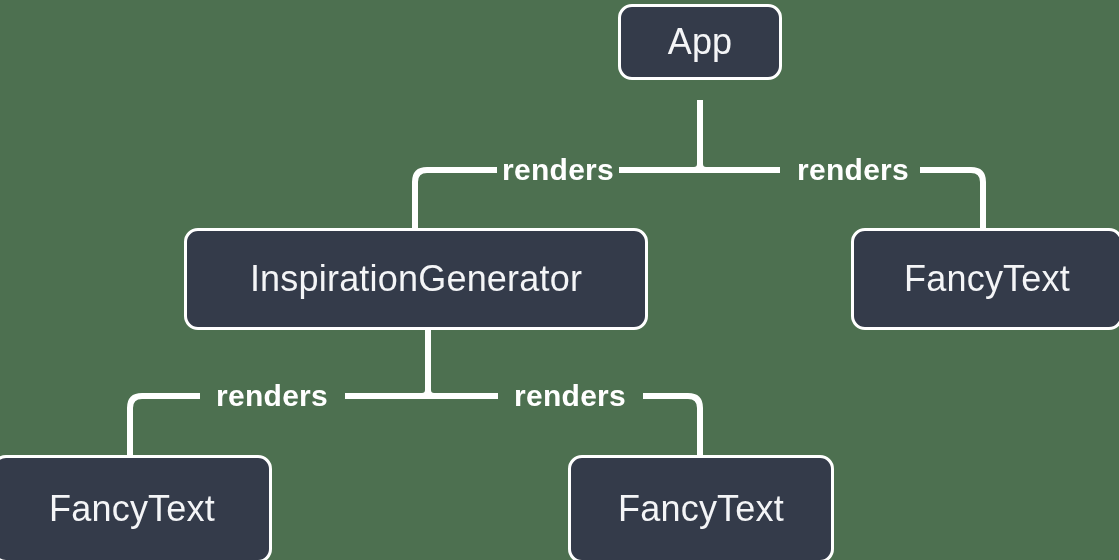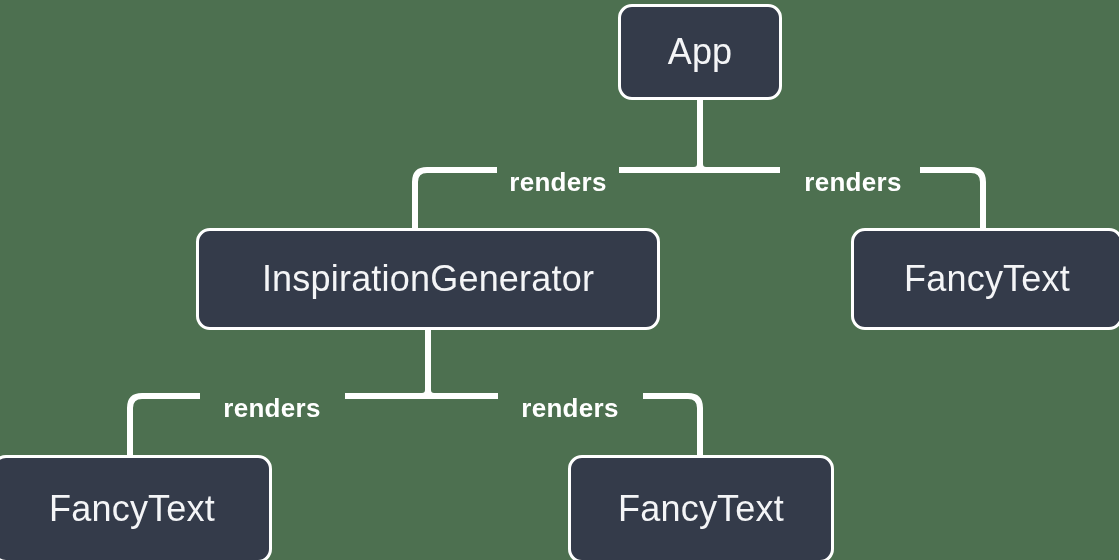--- a/index.html
+++ b/index.html
@@ -37,27 +37,26 @@
     justify-content: center;
     font-size: 36px;
     font-weight: 400;
     letter-spacing: 0.2px;
     white-space: nowrap;
     z-index: 2;
   }
   .edge-label {
     position: absolute;
     color: #ffffff;
-    font-size: 26px;
+    font-size: 30px;
     font-weight: 700;
     letter-spacing: 0.3px;
     white-space: nowrap;
     z-index: 3;
     transform: translate(-50%, -50%);
-    margin-top: 12px;
   }
 </style>
 </head>
 <body>
 
 <div id="diagram">
 
   <svg id="wires" viewBox="0 0 1119 560" xmlns="http://www.w3.org/2000/svg">
     <g fill="none" stroke="#ffffff" stroke-width="6" stroke-linecap="butt">
 
@@ -74,25 +73,25 @@
       <path d="M 428 390 Q 428 396 434 396"></path>
 
       <path d="M 428 396 L 345 396"></path>
       <path d="M 200 396 L 142 396 Q 130 396 130 408 L 130 457"></path>
 
       <path d="M 428 396 L 498 396"></path>
       <path d="M 643 396 L 688 396 Q 700 396 700 408 L 700 457"></path>
     </g>
   </svg>
 
-  <div class="node" style="left:618px; top:4px; width:164px; height:96px;">
+  <div class="node" style="left:618px; top:4px; width:164px; height:76px;">
     <span>App</span>
   </div>
 
-  <div class="node" style="left:196px; top:228px; width:464px; height:102px;">
+  <div class="node" style="left:184px; top:228px; width:464px; height:102px;">
     <span>InspirationGenerator</span>
   </div>
 
   <div class="node" style="left:851px; top:228px; width:272px; height:102px;">
     <span>FancyText</span>
   </div>
 
   <div class="node" style="left:-8px; top:455px; width:280px; height:108px;">
     <span>FancyText</span>
   </div>

